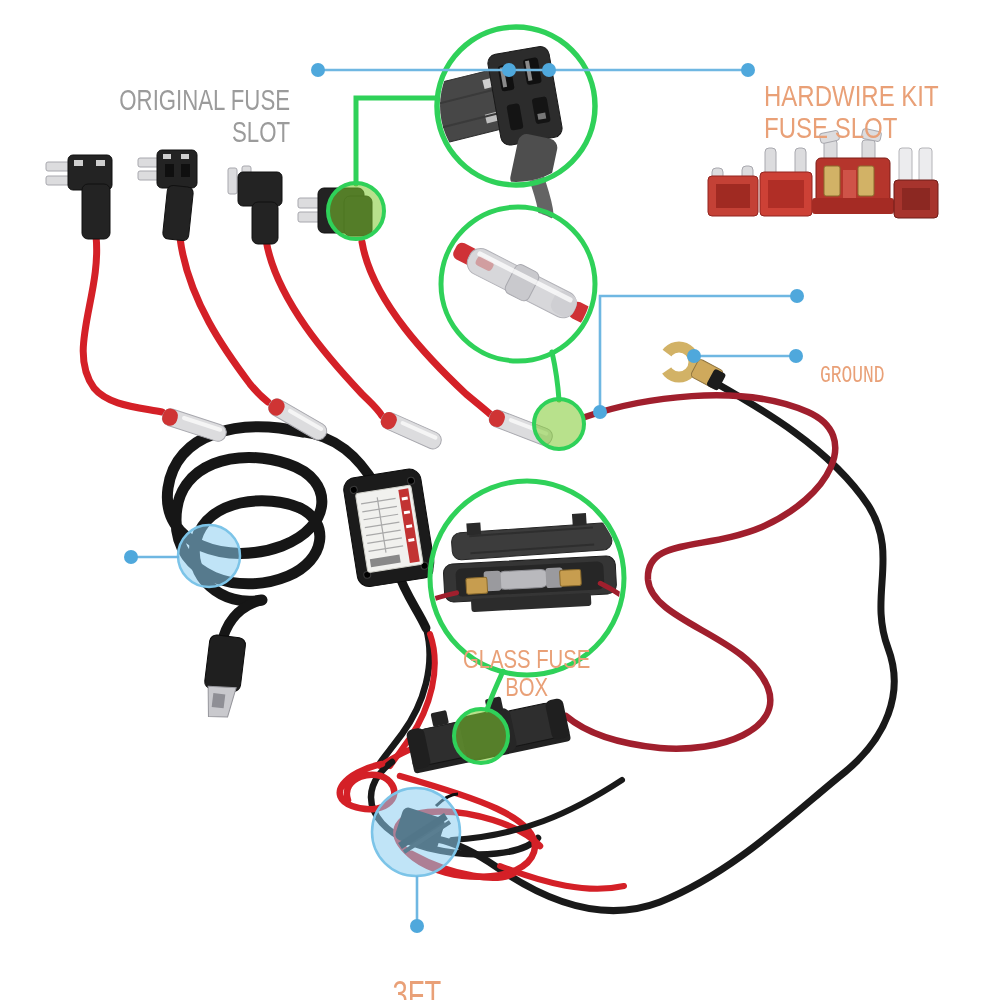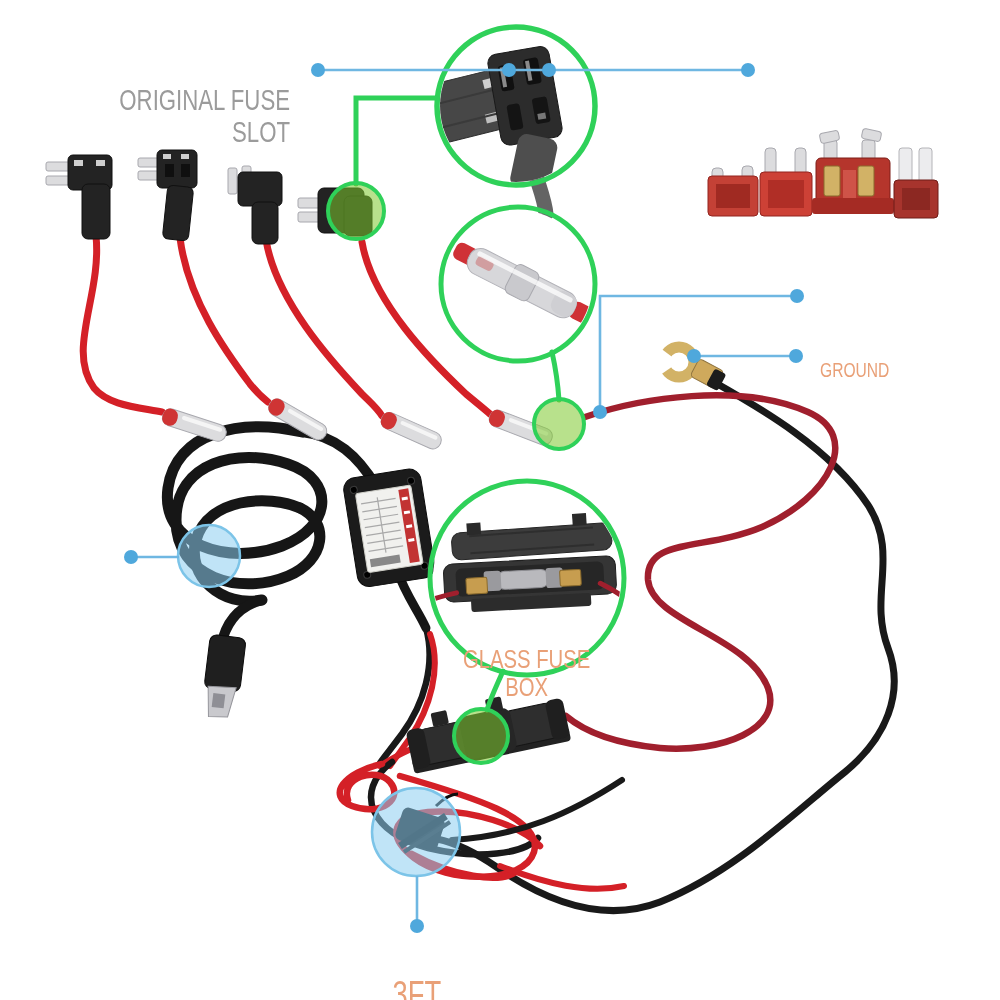--- a/index.html
+++ b/index.html
@@ -319,23 +319,27 @@
     <circle class="bdot" cx="131" cy="557" r="7"></circle>
     <line class="bline" x1="417" y1="876" x2="417" y2="920"></line>
     <circle class="bdot" cx="417" cy="926" r="7"></circle>
   </g>
 </svg>
 
 <div class="lbl lbl-right g" style="left:40px;top:52px;width:250px;font-size:30px;">
   <span class="cond">ORIGINAL FUSE SLOT</span>
 </div>
 
-
-
-<div class="lbl lbl-left o" style="left:820px;top:339px;font-size:20px;">
+<div class="lbl lbl-left o" style="left:764px;top:48px;font-size:30px;">
+  <span class="cond" style="transform:scaleX(.8);">HARDWIRE KIT
+FUSE SLOT</span>
+</div>
+
+
+<div class="lbl lbl-left o" style="left:820px;top:339px;font-size:23px;font-family:Liberation Mono, monospace;">
   <span class="cond" style="transform:scaleX(.78);">GROUND</span>
 </div>
 
 
 <div class="lbl lbl-center o" style="left:427px;top:618px;width:200px;font-size:26px;">
   <span class="cond" style="transform:scaleX(.78);">GLASS FUSE
 BOX</span>
 </div>
 
 <div class="lbl lbl-center o" style="left:367px;top:934px;width:100px;font-size:38px;">

